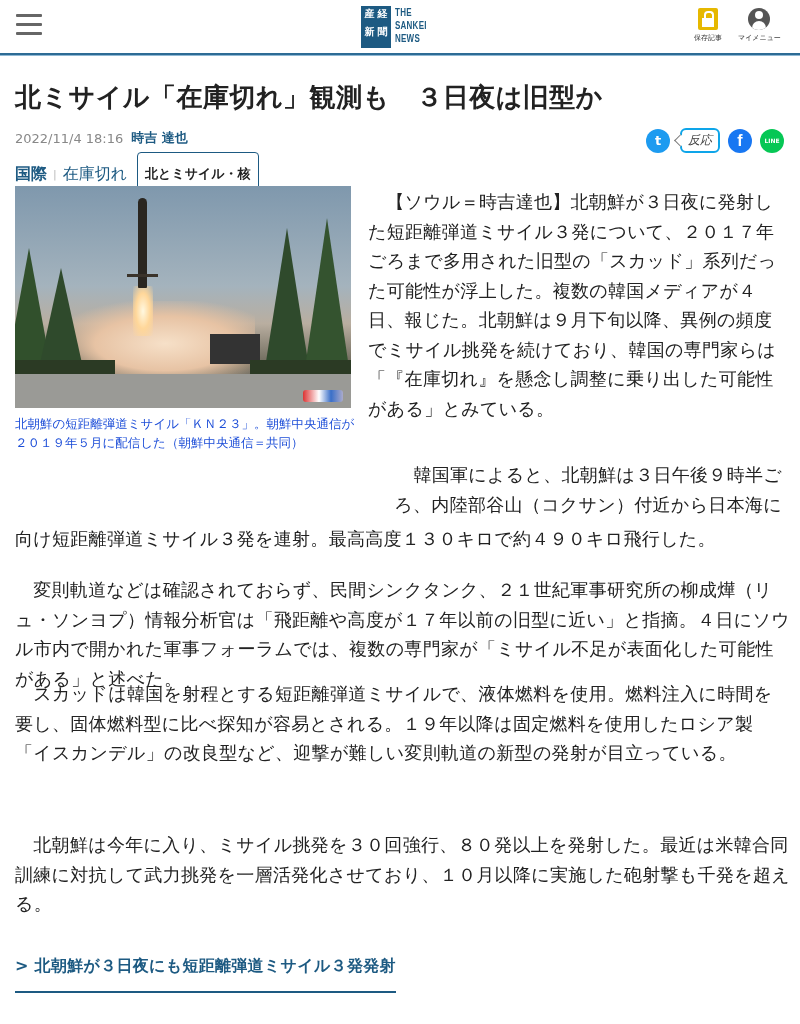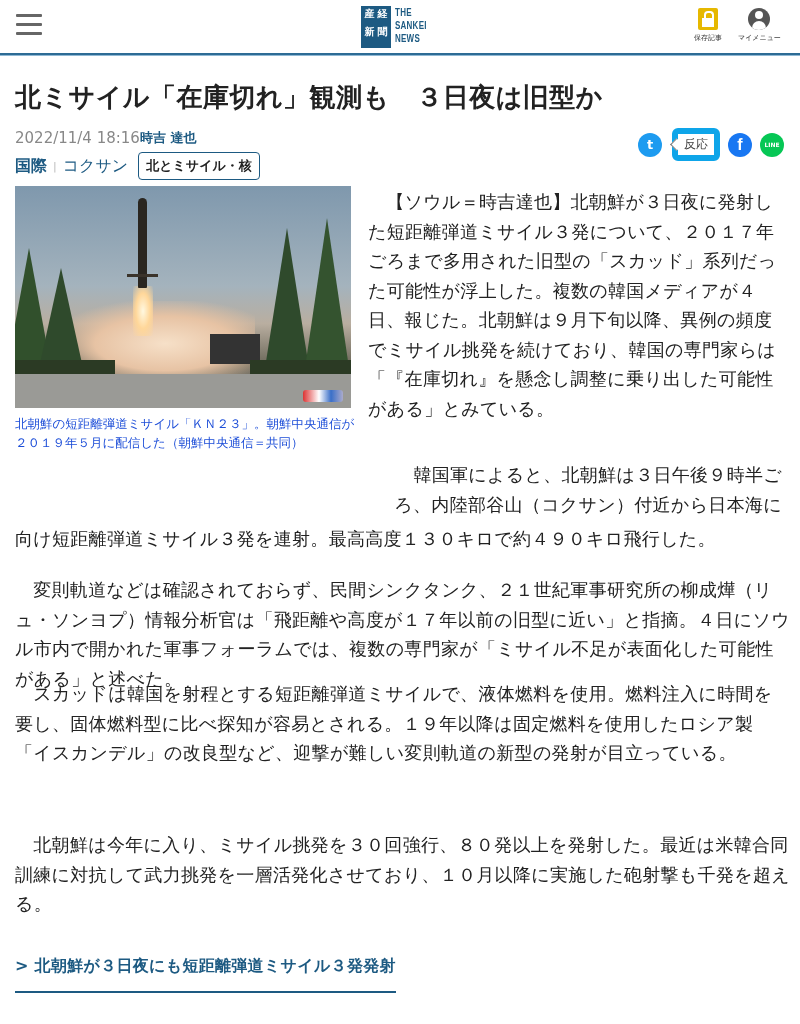--- a/index.html
+++ b/index.html
@@ -20,35 +20,35 @@
   .lock-icon::before { content: ""; position: absolute; left: 6px; top: 3px; width: 6px; height: 6px; border: 2px solid #fff; border-bottom: none; border-radius: 4px 4px 0 0; }
   .lock-icon::after { content: ""; position: absolute; left: 4px; top: 10px; width: 12px; height: 9px; background: #fff; }
   .user-icon { width: 22px; height: 22px; background: #555; border-radius: 50%; position: relative; overflow: hidden; }
   .user-icon::before { content: ""; position: absolute; left: 7px; top: 3px; width: 8px; height: 8px; background: #fff; border-radius: 50%; }
   .user-icon::after { content: ""; position: absolute; left: 4px; top: 13px; width: 14px; height: 10px; background: #fff; border-radius: 7px 7px 0 0; }
 
   
   .title { position: absolute; left: 15px; top: 80px; font-size: 26px; font-weight: bold; color: #222; letter-spacing: 0.5px; white-space: nowrap; text-align: center; }
 
   .meta { position: absolute; left: 15px; top: 129px; display: flex; align-items: center; }
-  .date { font-size: 15px; color: #888; }
+  .date { font-size: 13px; color: #888; margin-right: 8px; }
   .author { font-size: 13px; color: #1d5a82; font-weight: bold; }
 
   .cats { position: absolute; left: 15px; top: 152px; display: flex; align-items: center; }
   .cat { font-size: 16px; color: #1d5a82; cursor: pointer; }
   .cat.first { font-weight: bold; }
   .cat-sep { color: #bbb; margin: 0 6px; font-size: 11px; }
-  .tag { margin-left: 10px; border: 1.5px solid #1d5a82; border-radius: 4px; padding: 4px 7px; font-size: 13px; font-weight: bold; color: #222; cursor: pointer; }
+  .tag { margin-left: 10px; border: 1.5px solid #1d5a82; border-radius: 4px; padding: 12px 7px; font-size: 13px; font-weight: bold; color: #222; cursor: pointer; }
 
   .share { position: absolute; right: 16px; top: 128px; display: flex; align-items: center; }
   .share .circle { width: 24px; height: 24px; border-radius: 50%; display: flex; align-items: center; justify-content: center; color: #fff; font-weight: bold; cursor: pointer; }
   .tw { background: #1d9bf0; font-size: 13px; }
   .fb { background: #1877f2; font-size: 16px; font-family: "Liberation Sans", sans-serif; }
   .ln { background: #06c755; font-size: 6px; }
-  .react { position: relative; margin: 0 8px 0 10px; border: 6px solid #0ea5e9; border-radius: 6px; padding: 2px 6px; font-size: 12px; color: #444; cursor: pointer; background: #fff; }
+  .react { position: relative; margin: 0 8px 0 10px; border: 2px solid #0ea5e9; border-radius: 6px; padding: 2px 6px; font-size: 12px; color: #444; cursor: pointer; background: #fff; font-style: italic; }
   .react::before { content: ""; position: absolute; left: -6px; top: 6px; width: 8px; height: 8px; background: #fff; border-left: 1px solid #777; border-bottom: 1px solid #777; transform: rotate(45deg); }
 
   
   .photo { position: absolute; left: 15px; top: 186px; width: 336px; height: 222px; overflow: hidden;
     background: linear-gradient(180deg, #7f98ad 0%, #a4b3bd 45%, #b9aea0 62%, #6e6a5c 80%, #8a8a86 100%); cursor: pointer; }
   .photo .missile { position: absolute; left: 123px; top: 12px; width: 9px; height: 90px; background: #2a2620; border-radius: 5px 5px 1px 1px; }
   .photo .fins { position: absolute; left: 112px; top: 88px; width: 31px; height: 3px; background: #3a332a; }
   .photo .flame { position: absolute; left: 118px; top: 100px; width: 20px; height: 50px; background: radial-gradient(ellipse at center, #fff8e0 0%, #ffd79a 50%, rgba(255,200,150,0) 100%); }
   .photo .smoke { position: absolute; left: 40px; top: 115px; width: 200px; height: 85px; background: radial-gradient(ellipse at 55% 50%, #f6e0c8 0%, #e7c3a4 45%, rgba(200,160,130,0) 75%); }
   .photo .tree { position: absolute; bottom: 40px; width: 0; height: 0; border-left: 22px solid transparent; border-right: 22px solid transparent; border-bottom: 120px solid #2f4a2c; }
@@ -107,21 +107,21 @@
 <h1 class="title">北ミサイル「在庫切れ」観測も　３日夜は旧型か</h1>
 
 <div class="meta">
   <span class="date">2022/11/4 18:16</span>
   <a class="author">時吉 達也</a>
 </div>
 
 <div class="cats">
   <a class="cat first">国際</a>
   <span class="cat-sep">|</span>
-  <a class="cat">コクサン</a>
+  <a class="cat">在庫切れ</a>
   <a class="tag">北とミサイル・核</a>
 </div>
 
 <div class="share">
   <div class="circle tw">t</div>
   <div class="react">反応</div>
   <div class="circle fb">f</div>
   <div class="circle ln" style="margin-left:8px;">LINE</div>
 </div>
 

